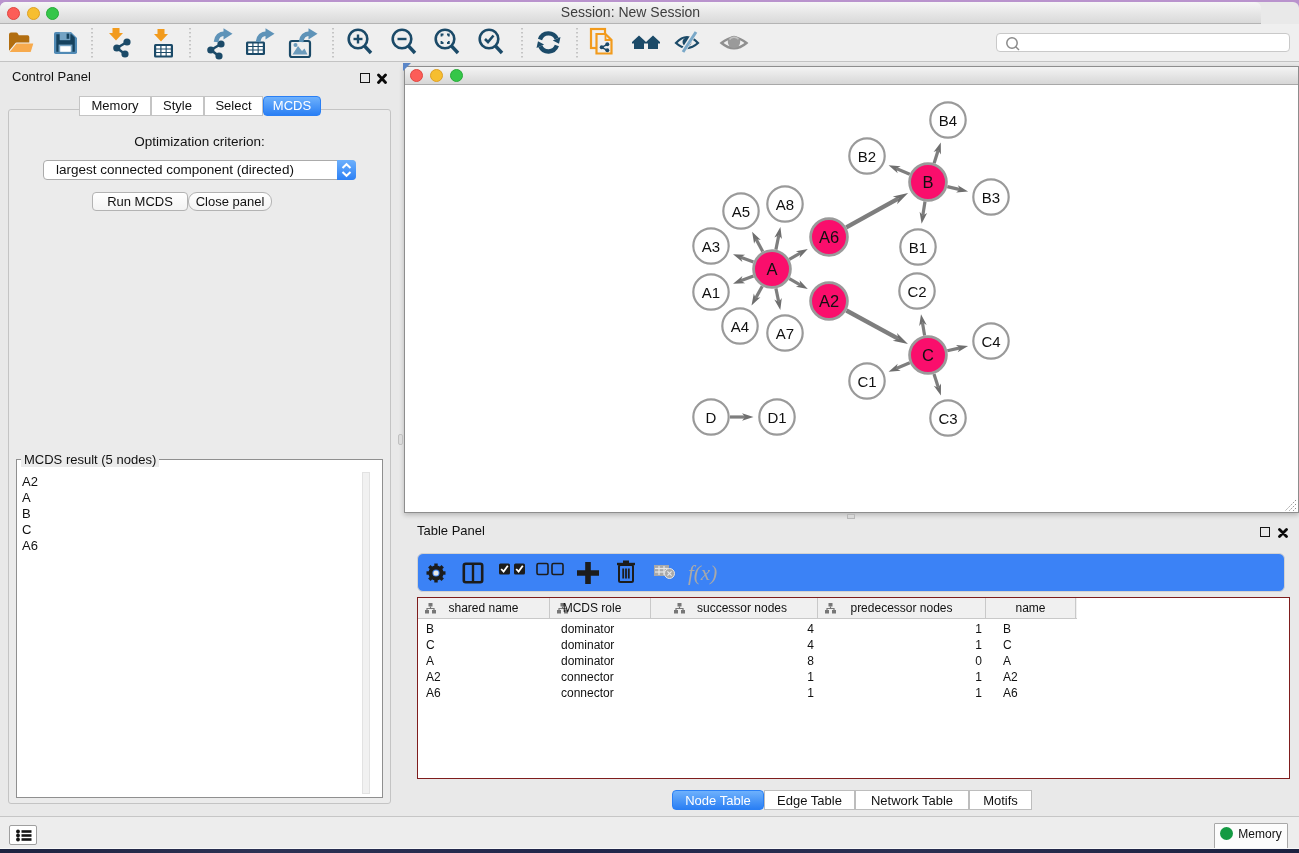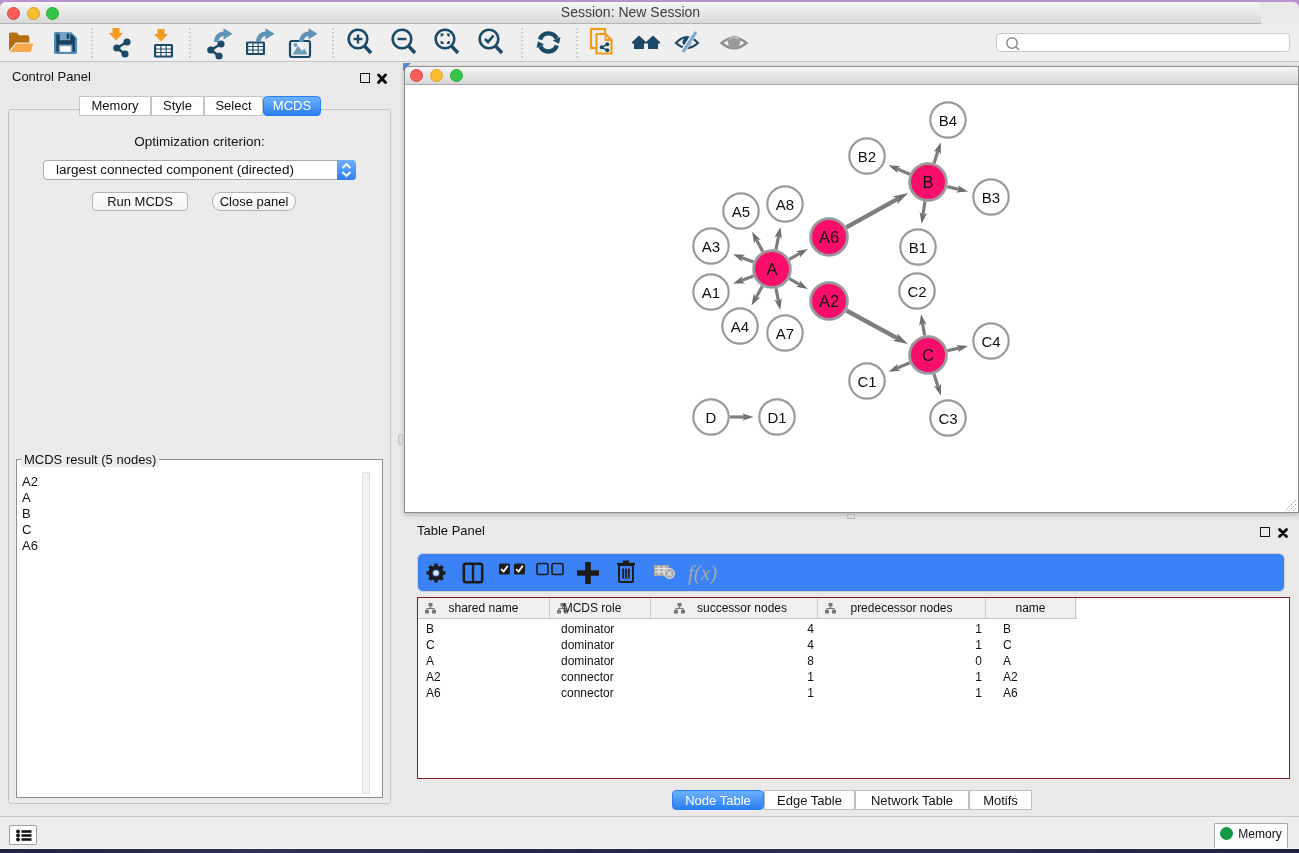--- a/index.html
+++ b/index.html
@@ -212,21 +212,21 @@
 <div class="tab" style="left:204px; width:59px;">Select</div>
 <div class="tab sel" style="left:263px; width:58px;">MCDS</div>
 <div id="optlabel">Optimization criterion:</div>
 <div id="dropdown">largest connected component (directed)
   <div id="dd-btn"><svg width="19" height="20">
         <path d="M5.5 8 L9.5 4.2 L13.5 8" stroke="#fff" stroke-width="2" fill="none"></path>
         <path d="M5.5 12 L9.5 15.8 L13.5 12" stroke="#fff" stroke-width="2" fill="none"></path>
       </svg></div>
 </div>
 <div class="btn" style="left:92px; width:96px;">Run MCDS</div>
-<div class="btn" style="left:212px; width:84px;border-radius:9px;">Close panel</div>
+<div class="btn" style="left:188px; width:84px;border-radius:9px;">Close panel</div>
 <div id="mcds-box">
     <div id="mcds-scroll"></div>
   </div>
 <div id="mcds-legend">MCDS result (5 nodes)</div>
 <div id="mcds-list">A2<br>A<br>B<br>C<br>A6</div>
 
 <div id="netwin">
   <div id="net-titlebar">
     <div class="tl" style="left:5px; top:2px; background:#fc5d58; border:1px solid #e14640;"></div>
     <div class="tl" style="left:25px; top:2px; background:#f6be30; border:1px solid #dfa023;"></div>

